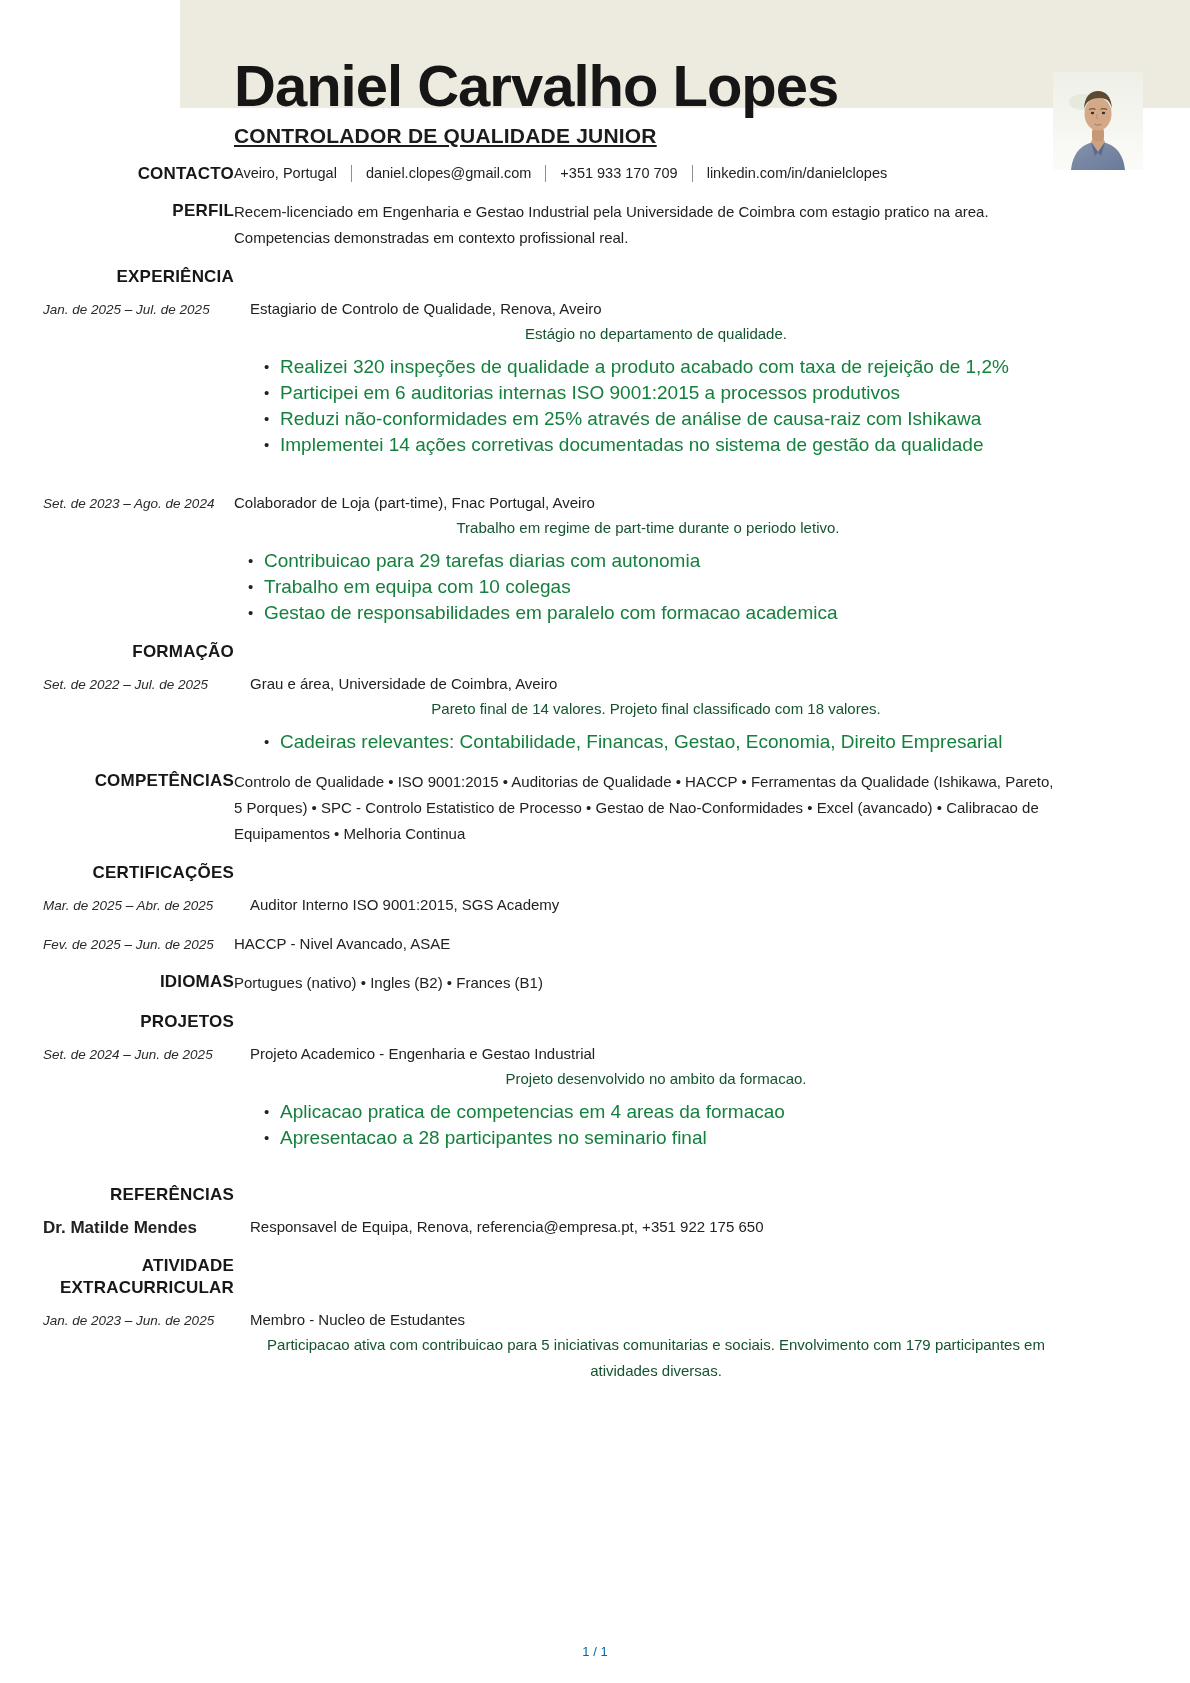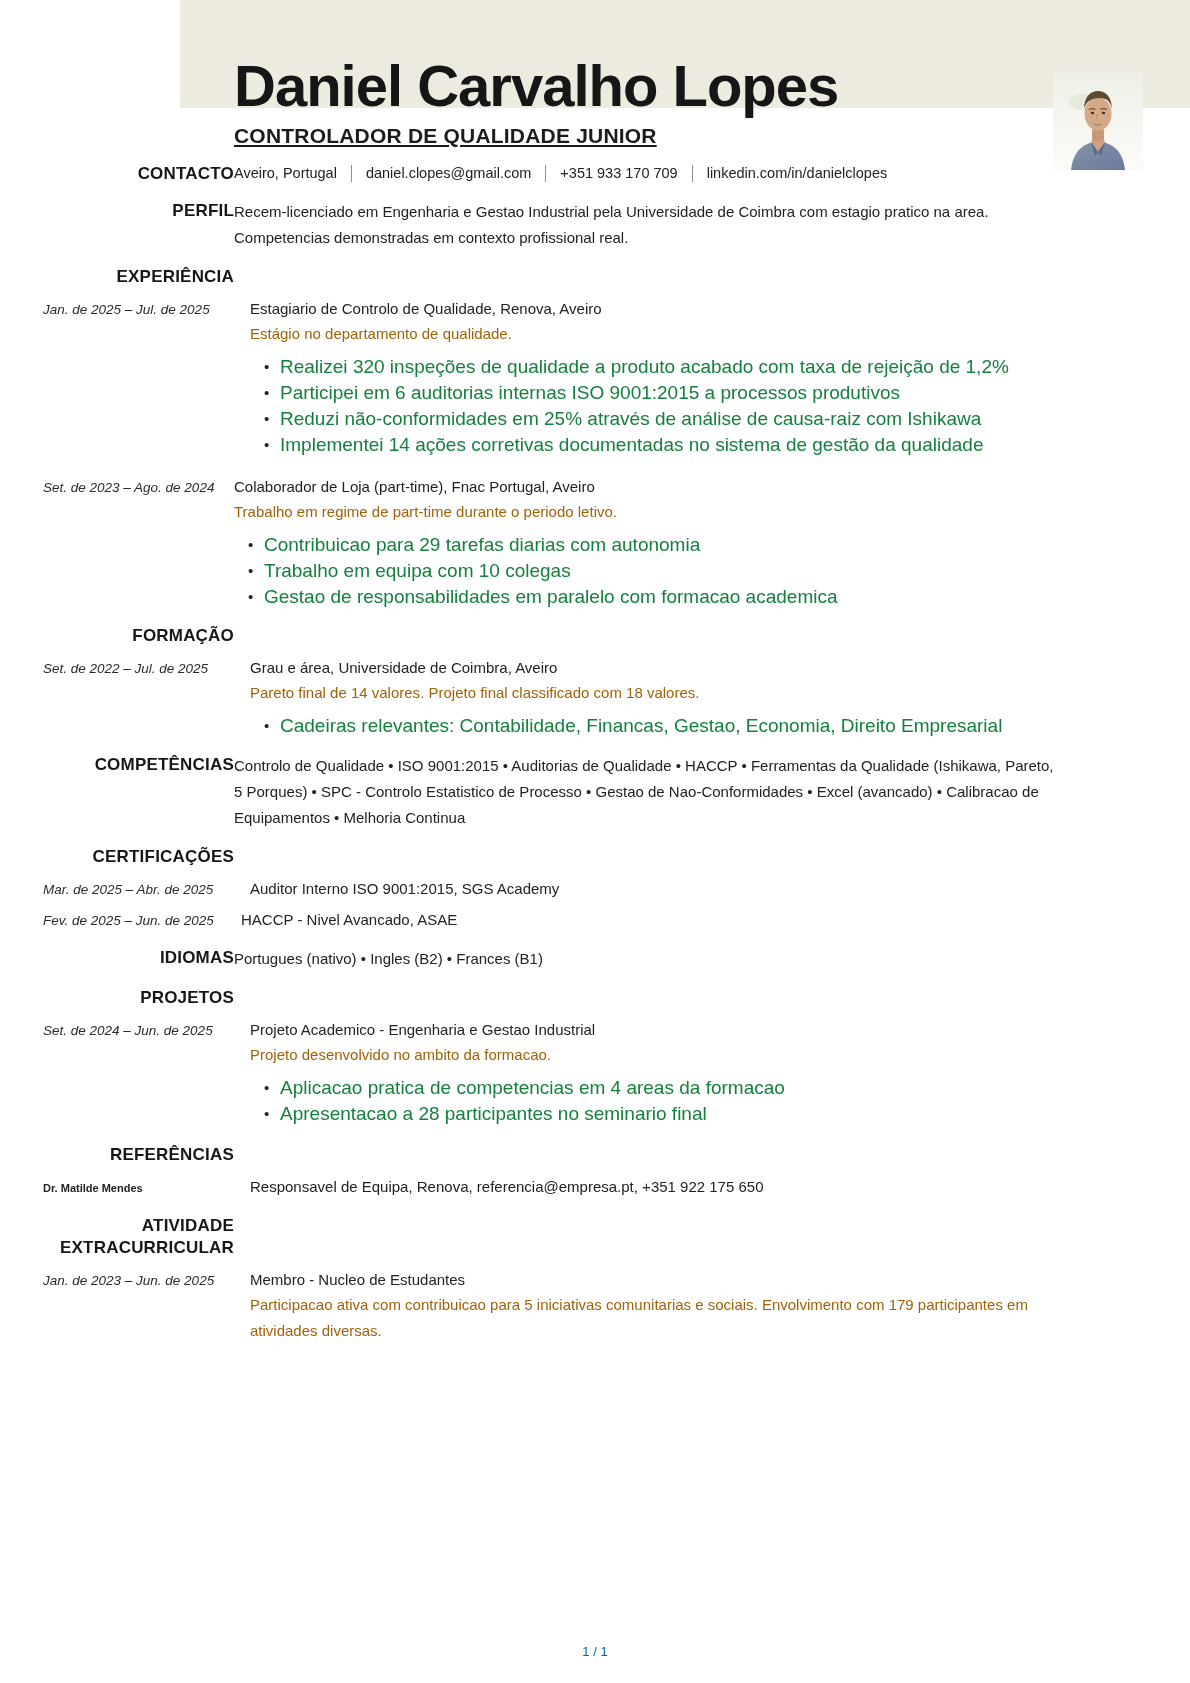--- a/index.html
+++ b/index.html
@@ -27,41 +27,41 @@
     position:absolute; left:1053px; top:72px; width:90px; height:98px;
     z-index:2; overflow:hidden;
   }
   .content { position:relative; z-index:1; }
   .row {
     display:grid; grid-template-columns:191px 1fr;
     padding:0 128px 0 43px; align-items:start;
   }
   .row.m14 { margin-top:14px; }
   .row.m8  { margin-top:8px;gap:16px;  }
-  .row.m6  { margin-top:6px;gap:7px;  }
-  .row.m16 { margin-top:16px; }
+  .row.m6  { margin-top:14px;  }
+  .row.m16 { margin-top:32px; }
   .seclabel {
     font-size:17px; font-weight:800; color:#171717; letter-spacing:0.2px;
     line-height:22px; padding-top:1px;text-align:right;
   }
   .date {
     font-size:13.5px; font-style:italic; color:#2b2b2b; line-height:20px;
     padding-top:4px; padding-right:14px;
   }
   .refname {
-    font-size:11px; font-weight:700; color:#222; line-height:20px; padding-top:4px;
+    font-size:17px; font-weight:700; color:#222; line-height:20px; padding-top:4px;
   }
   .body-text { font-size:15px; line-height:26px; color:#222; }
   .contact-line { font-size:14.5px; line-height:22px; color:#222; display:flex; align-items:center; flex-wrap:wrap; }
   .sep {
     display:inline-block; width:0; height:17px; border-left:1px solid #8f8f8f;
     margin:0 14px; transform:translateY(1px);
   }
   .entry-title { font-size:15px; line-height:25px; color:#222; }
-  .entry-desc  { font-size:15px; line-height:26px; color:#a16207; }
+  .entry-desc  { font-size:15px; line-height:26px; color:#14532d;text-align:center; }
   ul.bullets { list-style:none; margin-top:7px; }
   ul.bullets li {
     position:relative; padding-left:30px; font-size:19px; line-height:26px; color:#15803d;
   }
   ul.bullets li::before {
     content:"•"; position:absolute; left:14px; top:0; color:#222; font-size:15px;
   }
   b { font-weight:400; }
   .footer {
     position:absolute; bottom:24px; left:0; width:100%; text-align:center;

